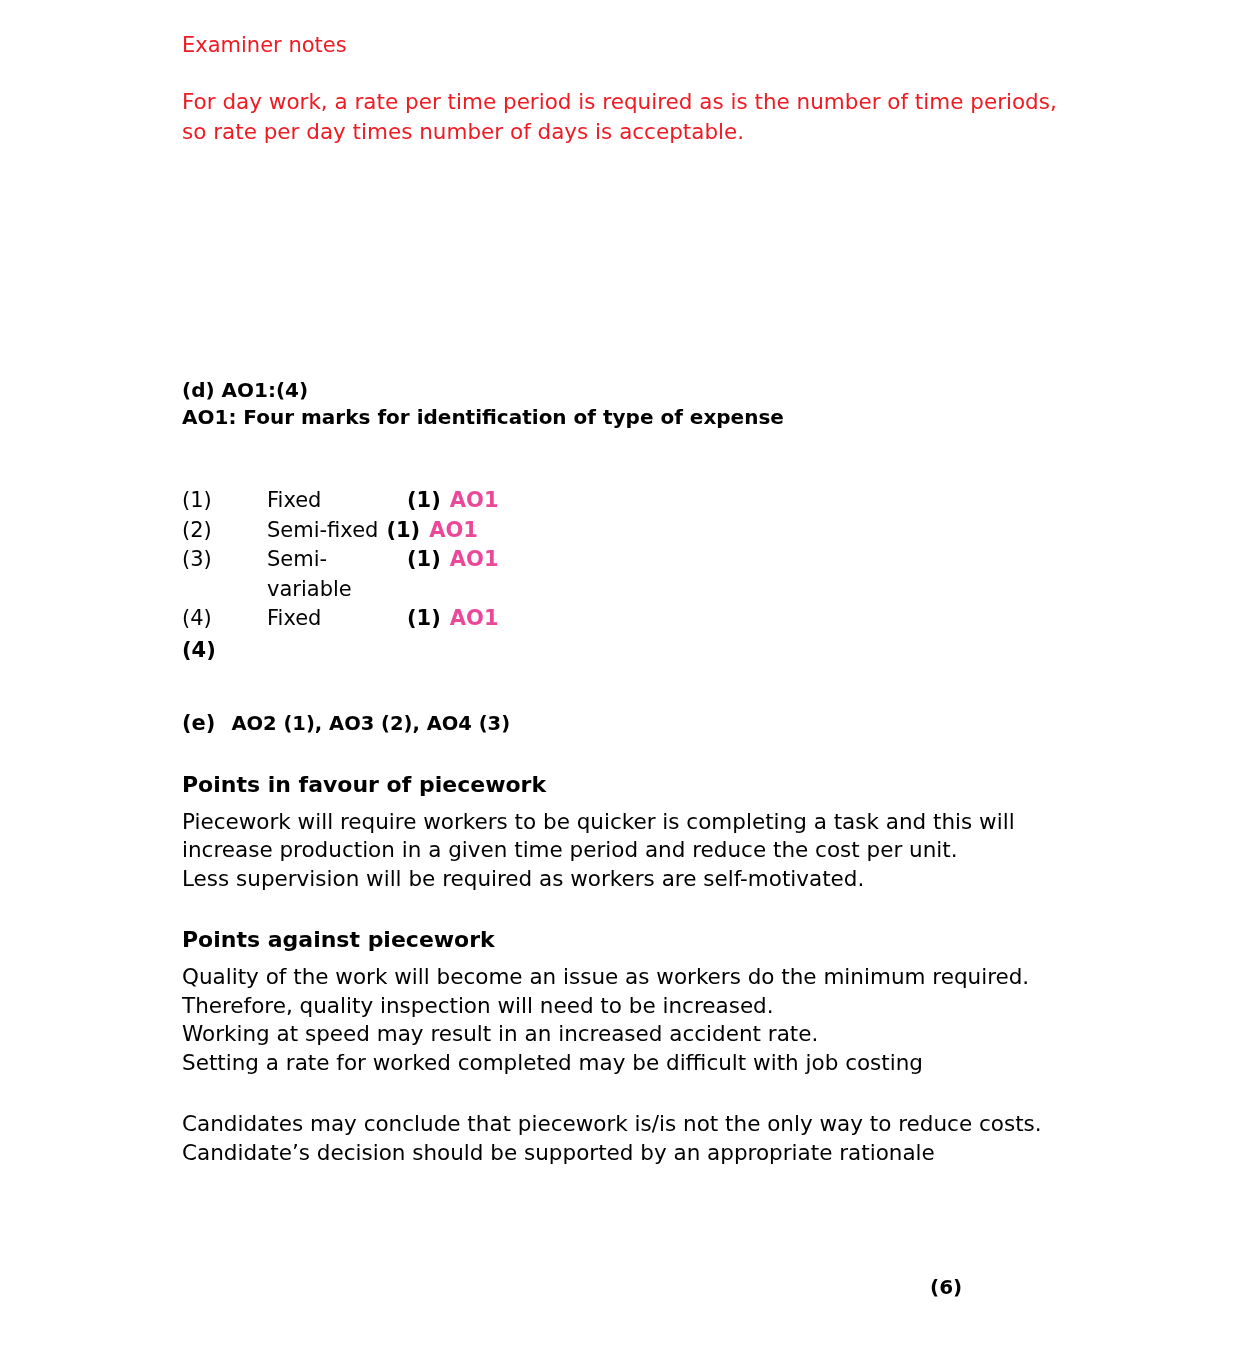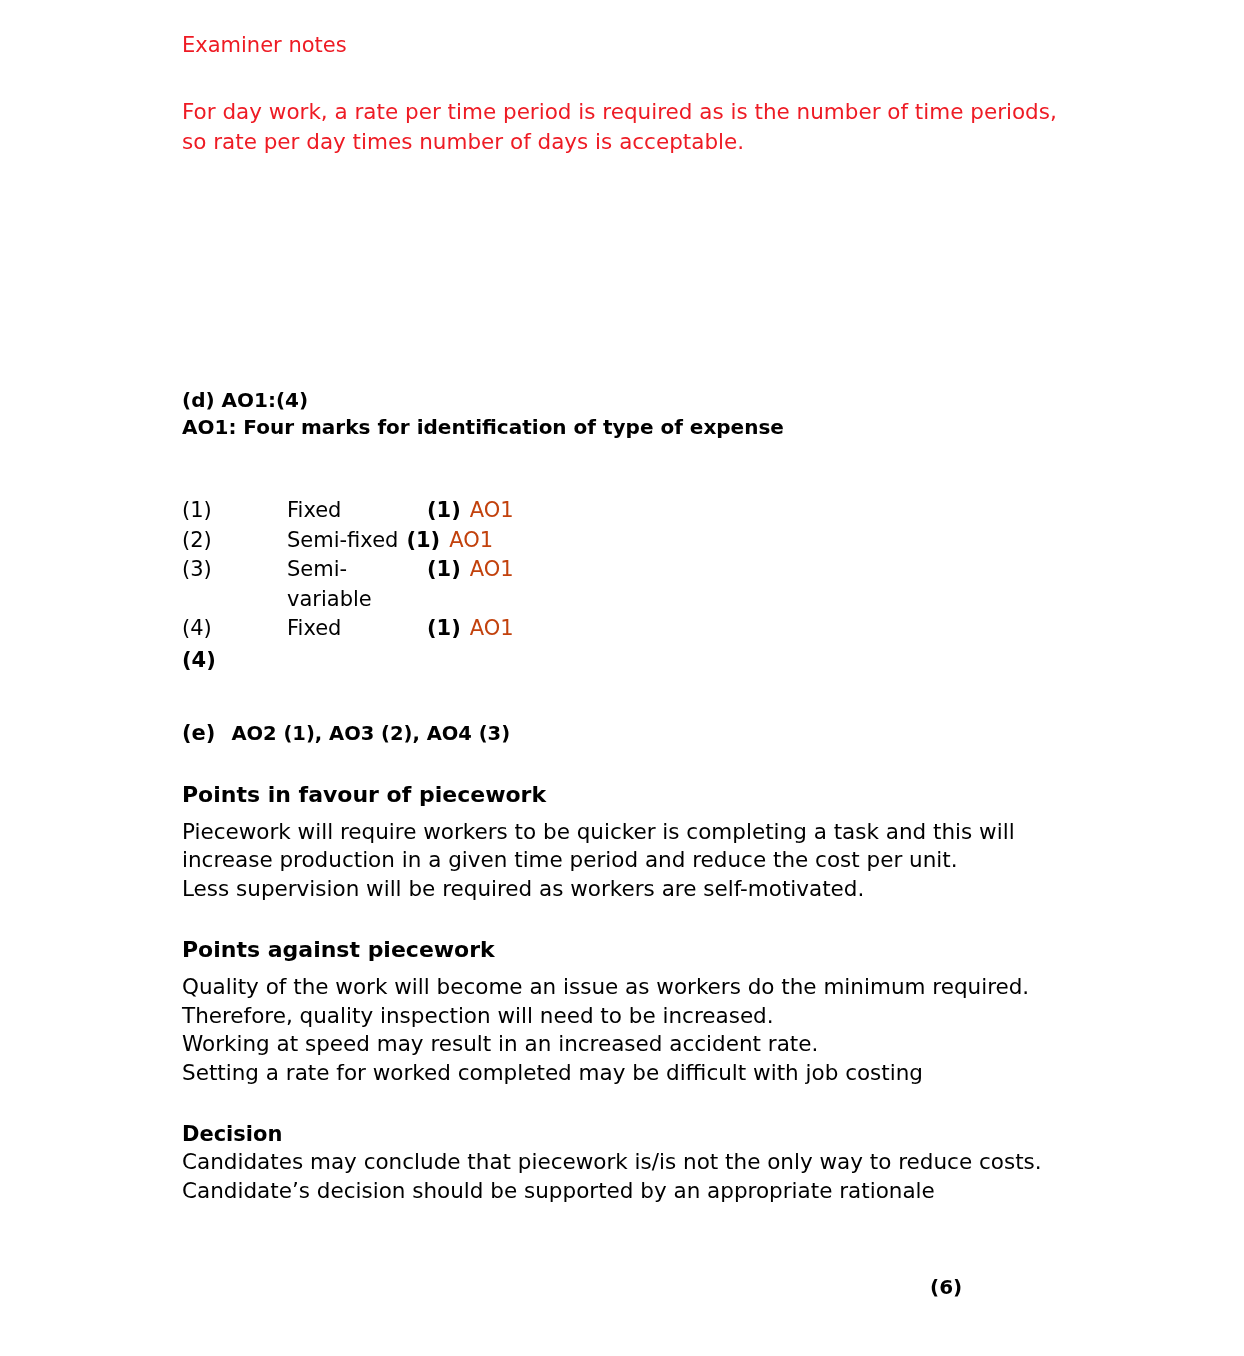--- a/index.html
+++ b/index.html
@@ -31,21 +31,21 @@
   .red {
     color: #ee1b24;
   }
   .examiner-notes {
     font-size: 21px;
     line-height: 30px;
   }
   .examiner-para {
     font-size: 21.5px;
     line-height: 30px;
-    margin-top: 37px;
+    margin-top: 27px;
     width: 880px;
   }
   .gap-block {
     height: 200px;
   }
   .section-d {
     font-size: 20px;
     line-height: 27px;
     font-weight: bold;
     margin-top: 30px;
@@ -59,34 +59,34 @@
     display: flex;
     align-items: baseline;
   }
   .col-num {
     width: 85px;
     flex: 0 0 85px;
   }
   .col-label {
     width: 140px;
     flex: 0 0 140px;
-    margin-left: 20px;
   }
   .col-label.wide {
     width: auto;
     flex: 0 0 auto;
     margin-right: 8px;
   }
   .mark-bold {
     font-weight: bold;
     color: #000;
   }
   .ao-red {
-    color: #c2410c;
+    color: #ec4899;
     margin-left: 9px;
+    font-weight: bold;
   }
   .total-4 {
     font-weight: bold;
     font-size: 21px;
     line-height: 30px;
     margin-top: 1px;
   }
   .section-e {
     margin-top: 44px;
     font-size: 20px;
@@ -197,20 +197,19 @@
     <div class="body-para">Piecework will require workers to be quicker is completing a task and this will increase production in a given time period and reduce the cost per unit.</div>
     <div class="body-para tight">Less supervision will be required as workers are self-motivated.</div>
 
     <div class="heading">Points against piecework</div>
 
     <div class="body-para">Quality of the work will become an issue as workers do the minimum required. Therefore, quality inspection will need to be increased.</div>
     <div class="body-para tight">Working at speed may result in an increased accident rate.</div>
     <div class="body-para tight">Setting a rate for worked completed may be difficult with job costing</div>
 
     <div class="decision-block">
-      <div class="decision-head">Decision</div>
       <div class="decision-body">Candidates may conclude that piecework is/is not the only way to reduce costs. Candidate’s decision should be supported by an appropriate rationale</div>
     </div>
 
   </div>
 
   <div class="marks-right">(6)</div>
 </div>
 
 </body></html>

